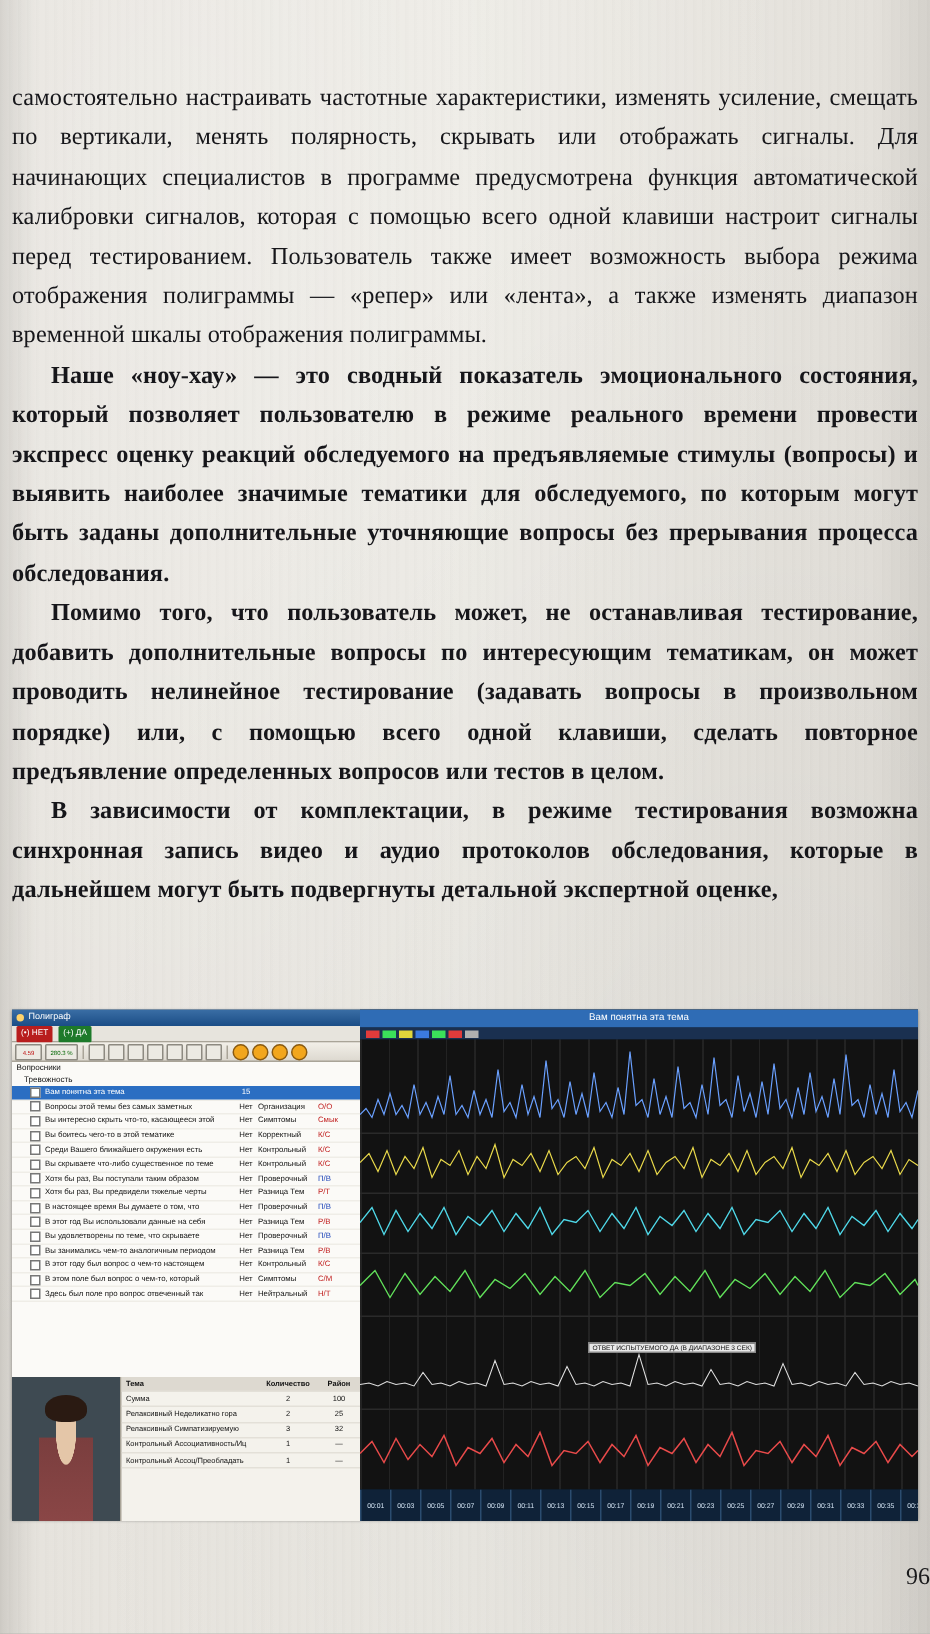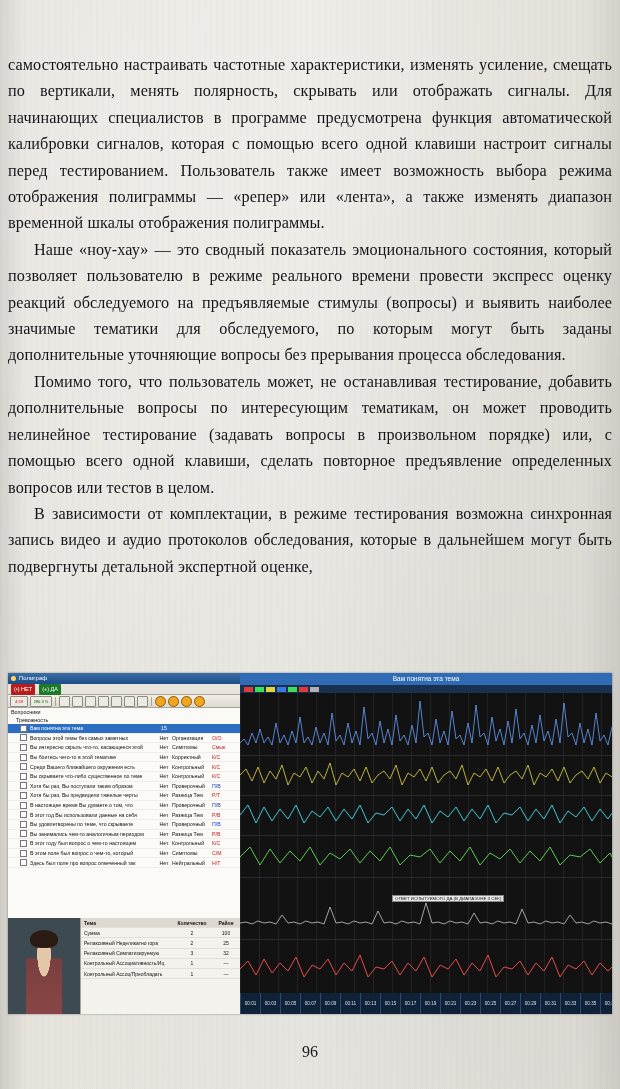--- a/index.html
+++ b/index.html
@@ -40,27 +40,28 @@
     letter-spacing: 0.1px;
   }
   .body-text p {
     margin: 0 0 0px 0;
     text-indent: 0;
     -webkit-hyphens: auto;
     hyphens: auto;
   }
   .body-text p.indent {
     text-indent: 26px;
+    font-weight: bold;
   }
   .page-number {
     position: absolute;
     left: 0;
     right: 0;
     bottom: 28px;
-    text-align: center;
+    text-align: right;
     font-size: 16px;
     color: #1a1a1c;
   }
 
   
   .figure {
     position: absolute;
     left: 8px;
     top: 673px;
     width: 604px;

